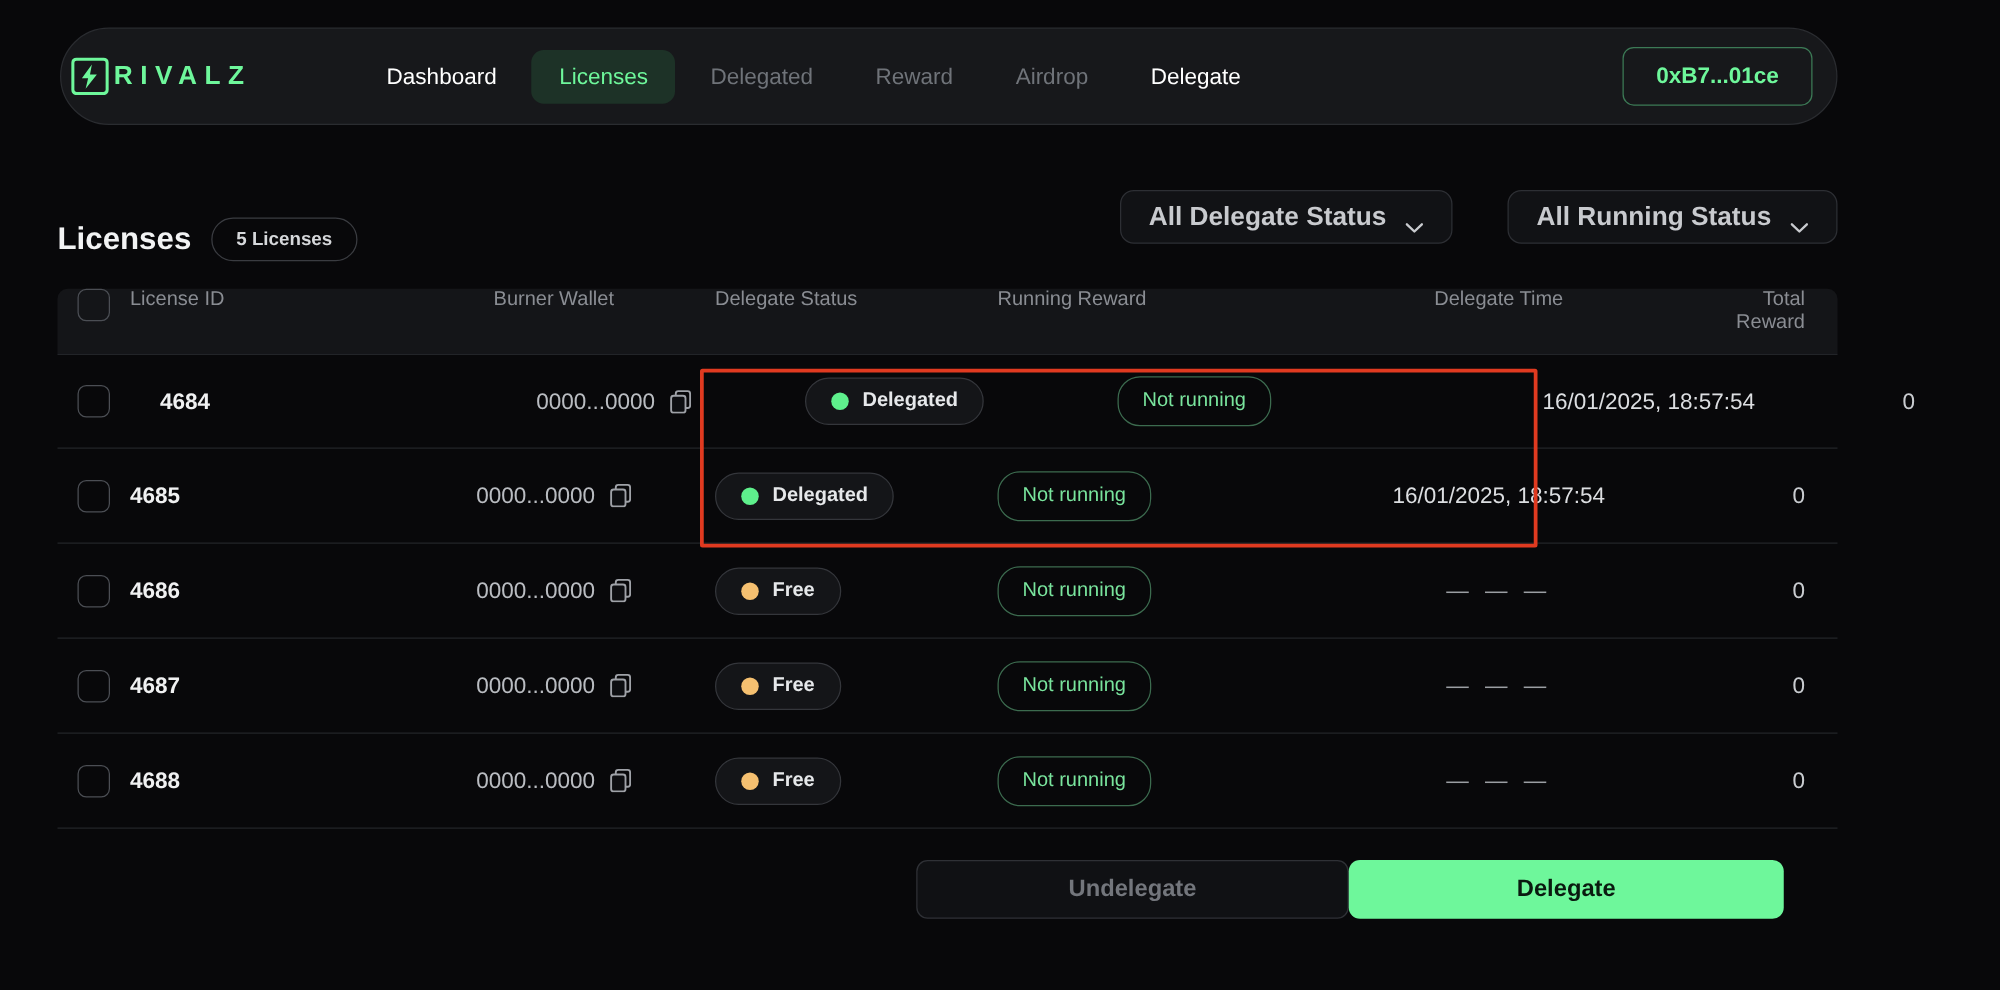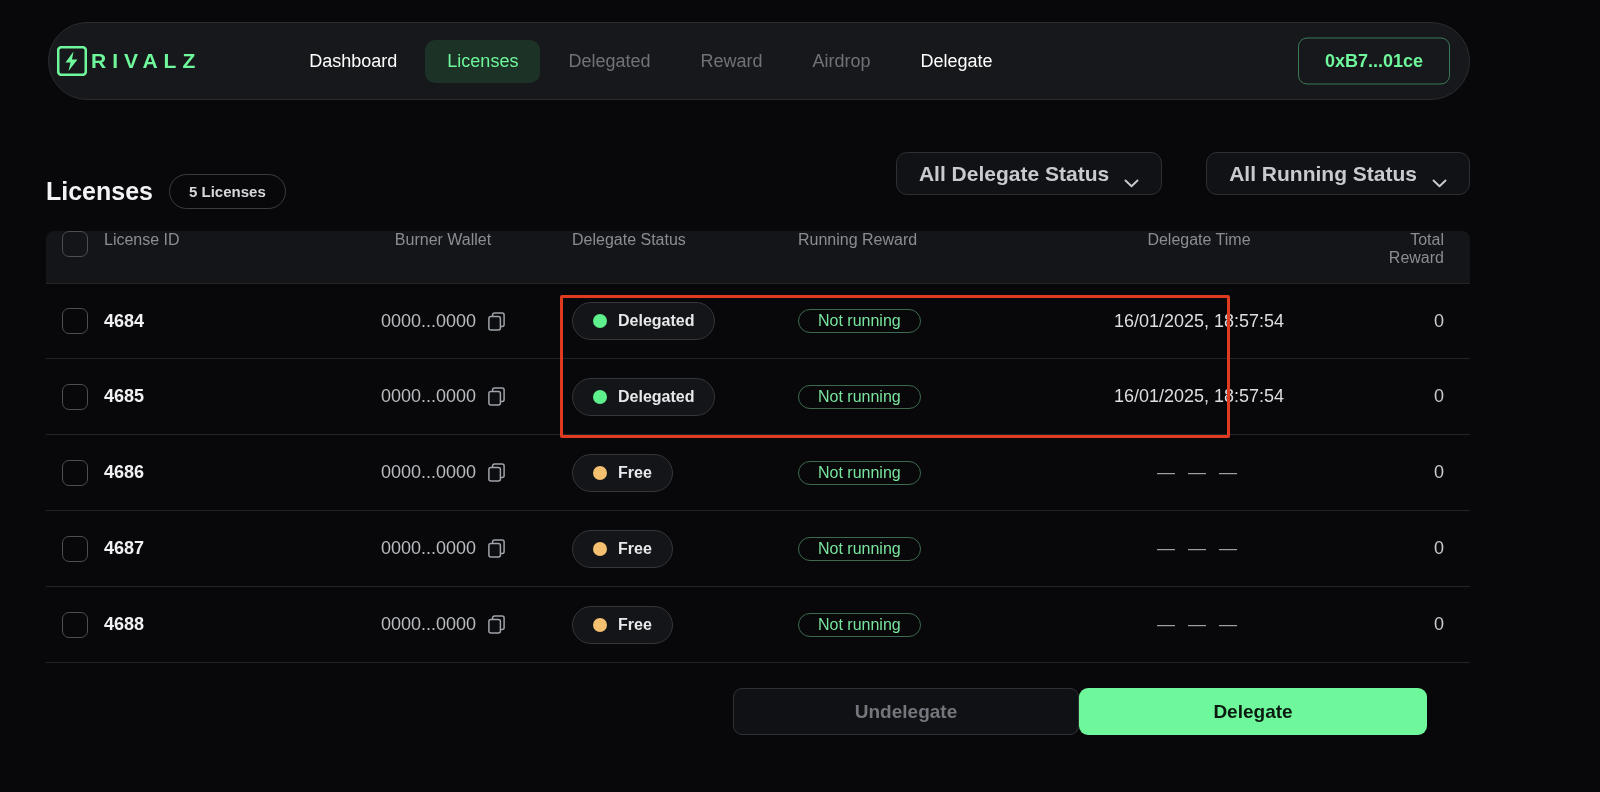--- a/index.html
+++ b/index.html
@@ -56,21 +56,21 @@
   
   .table { position:absolute; left:46px; top:231px; width:1424px; }
   .thead {
     height:52px; background:#141518; border-radius:8px 8px 0 0;
     display:flex; align-items:flex-start;
   }
   .trow {
     height:76px; display:flex; align-items:center;
     border-bottom:1px solid #222428;
   }
-  .trow:first-of-type { border-top:1px solid #222428; }
+  .trow:first-of-type { border-top:1px solid #222428;gap:24px; }
   .cb-cell { width:58px; display:flex; justify-content:center; flex:0 0 58px; }
   .cbox {
     width:26px; height:26px; border:1.6px solid #4b4e54; border-radius:7px;
     background:transparent; cursor:pointer;
   }
   .c-id    { flex:0 0 216px; }
   .c-wal   { flex:0 0 246px; display:flex; align-items:center; justify-content:center; gap:12px; }
   .c-del   { flex:0 0 228px; display:flex; justify-content:flex-start; padding-left:6px; }
   .c-run   { flex:0 0 226px; display:flex; justify-content:flex-start; padding-left:4px; }
   .c-time  { flex:0 0 358px; text-align:center; }
@@ -87,21 +87,21 @@
 
   .pill {
     display:inline-flex; align-items:center; gap:11px;
     height:38px; padding:0 20px; border-radius:19px;
     border:1px solid #34363b; background:#141518;
     font-size:16px; font-weight:600; color:#e6e8ea; white-space:nowrap;
   }
   .dot { width:14px; height:14px; border-radius:50%; flex:0 0 14px; }
   .pill-run {
     display:inline-flex; align-items:center; justify-content:center;
-    height:24px; padding:0 19px; border-radius:18px;
+    height:40px; padding:0 19px; border-radius:18px;
     border:1px solid #3c6b4f; background:transparent;
     color:#79e49d; font-size:16px; white-space:nowrap;text-align:right;
   }
 
   
   .annot {
     position:absolute; left:560px; top:295px; width:670px; height:143px;
     border:3px solid #e03a20; border-radius:2px; pointer-events:none;
   }
 

